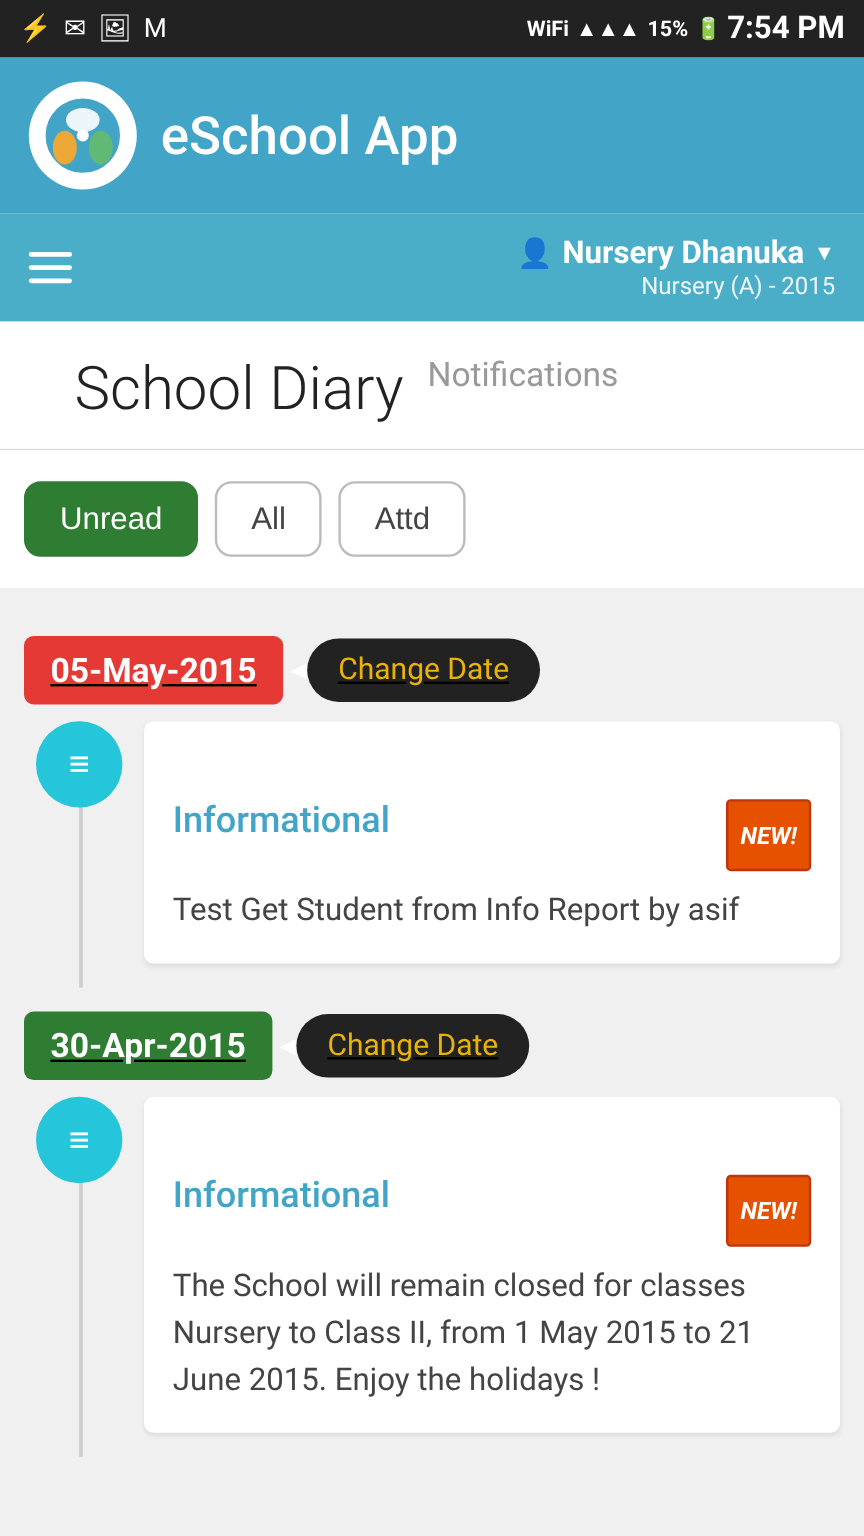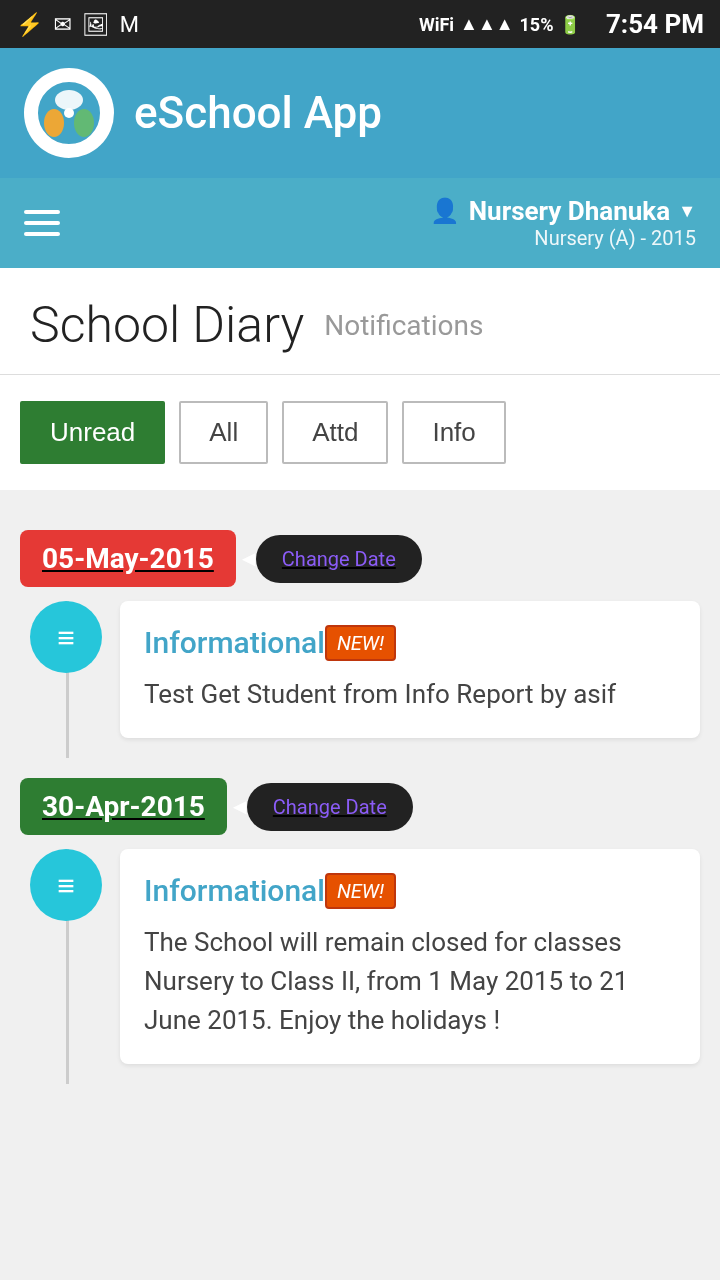--- a/index.html
+++ b/index.html
@@ -24,21 +24,21 @@
       font-size: 22px;
     }
     .status-left {
       display: flex;
       align-items: center;
       gap: 10px;
     }
     .status-right {
       display: flex;
       align-items: center;
-      gap: 24px;
+      gap: 4px;
       font-size: 22px;
       font-weight: bold;
     }
     .status-time {
       font-size: 26px;
       font-weight: bold;
     }
     .status-icons {
       display: flex;
       align-items: center;
@@ -119,22 +119,23 @@
     }
 
     
     .page-title-bar {
       background: white;
       padding: 28px 30px 20px 30px;
       border-bottom: 1px solid #ddd;
     }
     .page-title-row {
       display: flex;
-      align-items: center;
+      align-items: flex-start;
       gap: 20px;
+      margin-left: 32px;
     }
     .page-title {
       font-size: 50px;
       font-weight: 300;
       color: #222;
     }
     .page-subtitle {
       font-size: 28px;
       color: #999;
     }
@@ -142,21 +143,21 @@
     
     .filter-bar {
       background: white;
       padding: 26px 20px;
       display: flex;
       gap: 14px;
       flex-wrap: nowrap;
     }
     .filter-btn {
       padding: 14px 28px;
-      border-radius: 2px;
+      border-radius: 14px;
       border: 2px solid #bbb;
       background: white;
       font-size: 26px;
       color: #444;
       cursor: pointer;
       font-weight: 500;
     }
     .filter-btn.active {
       background: #2E7D32;
       border-color: #2E7D32;
@@ -186,24 +187,24 @@
       padding: 12px 22px;
       border-radius: 8px;
       font-size: 28px;
       font-weight: bold;
     }
     .date-badge.green {
       background: #2E7D32;
     }
     .change-date-btn {
       background: #222;
-      color: #8b5cf6;
+      color: #eab308;
       border-radius: 28px;
       padding: 12px 26px;
-      font-size: 20px;
+      font-size: 25px;
       display: flex;
       align-items: center;
       gap: 8px;
       cursor: pointer;
       position: relative;
     }
     .change-date-btn::before {
       content: '◄';
       font-size: 22px;
       color: white;
@@ -253,34 +254,36 @@
       background: white;
       border-radius: 8px;
       flex: 1;
       padding: 24px;
       margin-bottom: 20px;
       margin-right: 0;
       box-shadow: 0 2px 4px rgba(0,0,0,0.08);
     }
     .card-header {
       display: flex;
+      justify-content: space-between;
       align-items: flex-start;
       margin-bottom: 14px;
+      margin-top: 41px;
     }
     .card-type {
       color: #42A5C8;
       font-size: 30px;
       font-weight: 500;
     }
     .new-badge {
       background: #E65100;
       color: white;
       font-size: 20px;
-      font-weight: normal;
-      padding: 4px 10px;
+      font-weight: bold;
+      padding: 16px 10px;
       border-radius: 4px;
       font-style: italic;
       border: 2px solid #BF360C;
     }
     .card-body {
       font-size: 26px;
       color: #444;
       line-height: 1.5;
     }
   </style>
@@ -338,21 +341,20 @@
   <div class="page-title-row">
     <span class="page-title">School Diary</span>
     <span class="page-subtitle">Notifications</span>
   </div>
 </div>
 
 <div class="filter-bar">
   <button class="filter-btn active">Unread</button>
   <button class="filter-btn">All</button>
   <button class="filter-btn">Attd</button>
-  <button class="filter-btn">Info</button>
 </div>
 
 <div class="main-content">
 
   <div class="date-section">
     <div class="date-header">
       <div class="date-badge">05-May-2015</div>
       <div class="change-date-btn">Change Date</div>
     </div>
     <div class="timeline">

